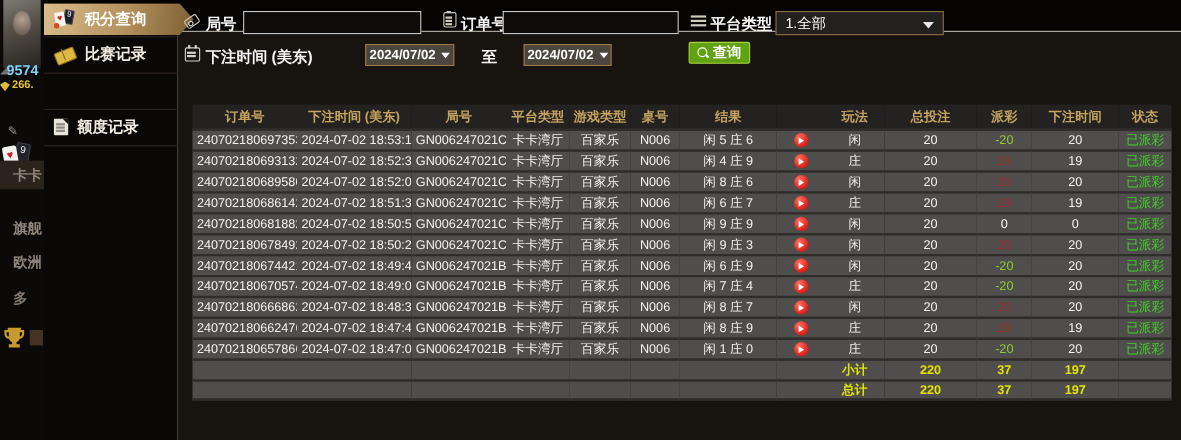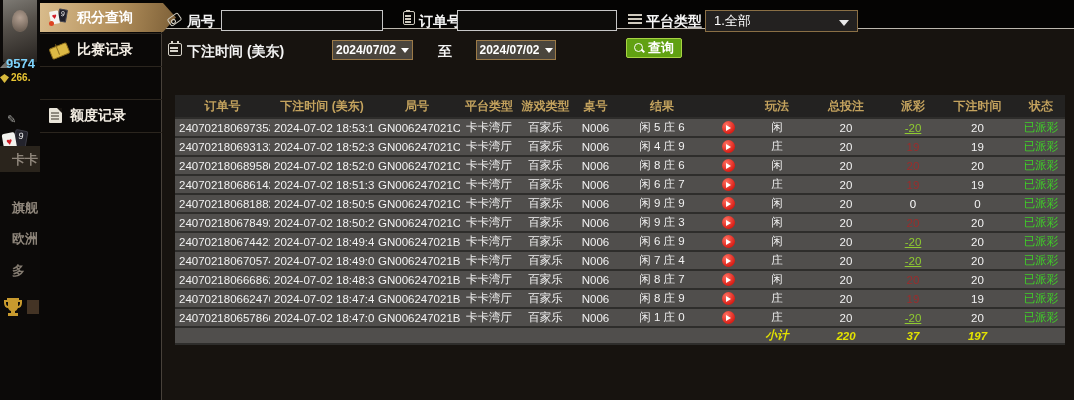--- a/index.html
+++ b/index.html
@@ -102,24 +102,24 @@
 
   
   .tbl-wrap { position:absolute; left:135px; top:95px; width:890px; }
   table { width:890px; border-collapse:separate; border-spacing:0; table-layout:fixed; }
   thead th { height:22px; background:#232221; color:#c4a35e; font-size:12px; font-weight:700; text-align:center; overflow:hidden; white-space:nowrap; }
   tbody td { height:19px; background:#504e4c; border-top:2px solid #2e2d2b; color:#f2f2f2; font-size:11.5px;
             text-align:center; overflow:hidden; white-space:nowrap; }
   tbody tr:last-child td { border-bottom:2px solid #2e2d2b; }
   td.al { text-align:left; padding-left:4px; }
   td.p-win { color:#9c2c2c; }
-  td.p-loss { color:#8fcb30;text-decoration:underline; }
+  td.p-loss { color:#8fcb30; }
   td.p-push { color:#ffffff; }
   td.status { color:#3fd027; }
-  td.sum { color:#e3e300; font-weight:700;font-style:italic; }
+  td.sum { color:#e3e300; font-weight:700; }
   .play-btn { display:inline-flex; align-items:center; justify-content:center; width:13px; height:13px; border-radius:50%;
             background:radial-gradient(circle at 35% 30%,#ff6f60,#da1d15 72%); vertical-align:middle; cursor:pointer; }
   .play-btn .tri { width:0; height:0; border-left:5px solid #fff; border-top:3px solid transparent; border-bottom:3px solid transparent; margin-left:1px; }
 </style>
 </head>
 <body>
 
 <div class="screen">
 
   <div class="bg-strip">
@@ -434,17 +434,32 @@
               <td></td>
               <td></td>
               <td></td>
               <td></td>
               <td class="sum">小计</td>
               <td class="sum">220</td>
               <td class="sum">37</td>
               <td class="sum">197</td>
               <td></td>
             </tr>
+            <tr>
+              <td></td>
+              <td></td>
+              <td></td>
+              <td></td>
+              <td></td>
+              <td></td>
+              <td></td>
+              <td></td>
+              <td class="sum">总计</td>
+              <td class="sum">220</td>
+              <td class="sum">37</td>
+              <td class="sum">197</td>
+              <td></td>
+            </tr>
           </tbody>
       </table>
     </div>
   </div>
 </div>
 
 </body></html>

